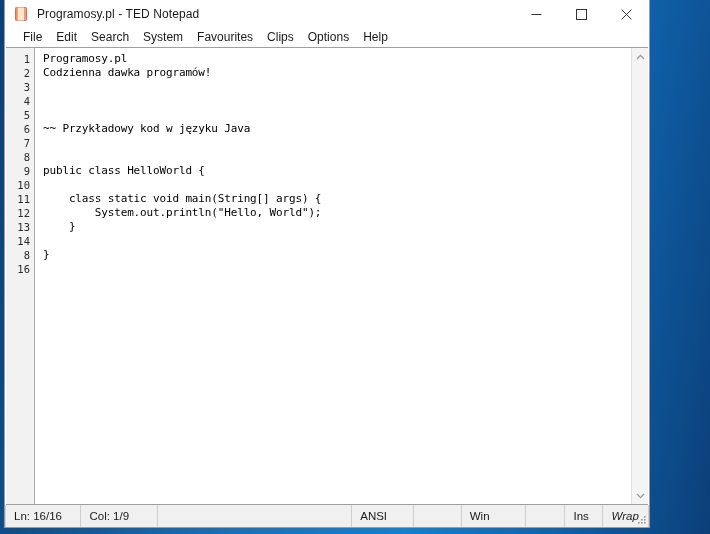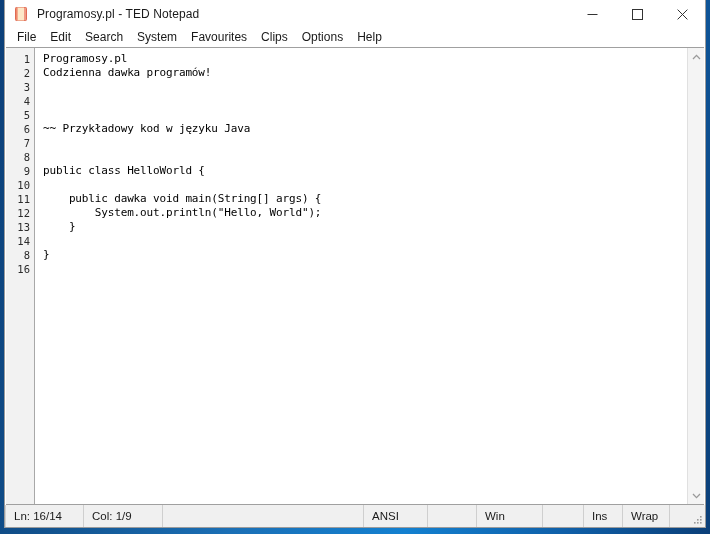--- a/index.html
+++ b/index.html
@@ -19,21 +19,21 @@
     left: 0; top: 0;
     width: 710px; height: 534px;
     background:
       linear-gradient(100deg, #0c3f78 0%, #12538f 18%, #1b6fb5 40%, #1380d0 62%, #0f5fa8 82%, #0b3f78 100%);
   }
   
   #window {
     position: absolute;
     left: 4px;
     top: 0px;
-    width: 702px;
+    width: 646px;
     height: 528px;
     background: #ffffff;
     border: 1px solid #9b9b9b;
     border-top: none;
     box-sizing: border-box;
     display: flex;
     flex-direction: column;
   }
   
   #titlebar {
@@ -74,21 +74,21 @@
     border: none;
     padding: 0;
   }
   .winbtn svg { display: block; }
   
   #menubar {
     height: 19px;
     background: #ffffff;
     display: flex;
     align-items: center;
-    padding-left: 5px;
+    padding-left: 11px;
     flex: none;
   }
   .menu-item {
     font-size: 12px;
     color: #1a1a1a;
     padding: 0 7px;
     white-space: nowrap;
     line-height: 19px;
   }
   
@@ -255,21 +255,21 @@
         <div class="codeline">Programosy.pl</div>
         <div class="codeline">Codzienna dawka programów!</div>
         <div class="codeline">&nbsp;</div>
         <div class="codeline">&nbsp;</div>
         <div class="codeline">&nbsp;</div>
         <div class="codeline">~~ Przykładowy kod w języku Java</div>
         <div class="codeline">&nbsp;</div>
         <div class="codeline">&nbsp;</div>
         <div class="codeline">public class HelloWorld {</div>
         <div class="codeline">&nbsp;</div>
-        <div class="codeline">    public dawka void main(String[] args) {</div>
+        <div class="codeline">    class static void main(String[] args) {</div>
         <div class="codeline">        System.out.println("Hello, World");</div>
         <div class="codeline">    }</div>
         <div class="codeline">&nbsp;</div>
         <div class="codeline">}</div>
         <div class="codeline">&nbsp;</div>
       </div>
 
     <div id="vscroll">
       <div class="scroll-arrow">
         <svg width="9" height="6" viewBox="0 0 9 6">
@@ -278,30 +278,30 @@
       </div>
       <div class="scroll-arrow">
         <svg width="9" height="6" viewBox="0 0 9 6">
           <path d="M1 1 L4.5 4.6 L8 1" fill="none" stroke="#9a9a9a" stroke-width="1.3"></path>
         </svg>
       </div>
     </div>
   </div>
 
   <div id="statusbar">
-    <div class="status-cell" style="width: 79px;">Ln: 16/14</div>
+    <div class="status-cell" style="width: 79px;">Ln: 16/16</div>
       <div class="status-cell" style="width: 79px;">Col: 1/9</div>
       <div class="status-cell" style="width: 110px; margin-top: 43px;">Pos: 220/219</div>
       <div class="status-cell" style="width: 91px;"></div>
       <div class="status-cell" style="width: 64px;">ANSI</div>
       <div class="status-cell" style="width: 49px;"></div>
       <div class="status-cell" style="width: 66px;">Win</div>
       <div class="status-cell" style="width: 41px;"></div>
       <div class="status-cell" style="width: 39px;">Ins</div>
-      <div class="status-cell" style="width: 47px;">Wrap</div>
+      <div class="status-cell" style="width: 47px; font-style: italic;">Wrap</div>
       <div id="grip">
       <svg width="12" height="12" viewBox="0 0 12 12">
         <g fill="#9a9a9a">
           <rect x="9" y="3" width="1.6" height="1.6"></rect>
           <rect x="6" y="6" width="1.6" height="1.6"></rect>
           <rect x="9" y="6" width="1.6" height="1.6"></rect>
           <rect x="3" y="9" width="1.6" height="1.6"></rect>
           <rect x="6" y="9" width="1.6" height="1.6"></rect>
           <rect x="9" y="9" width="1.6" height="1.6"></rect>
         </g>

